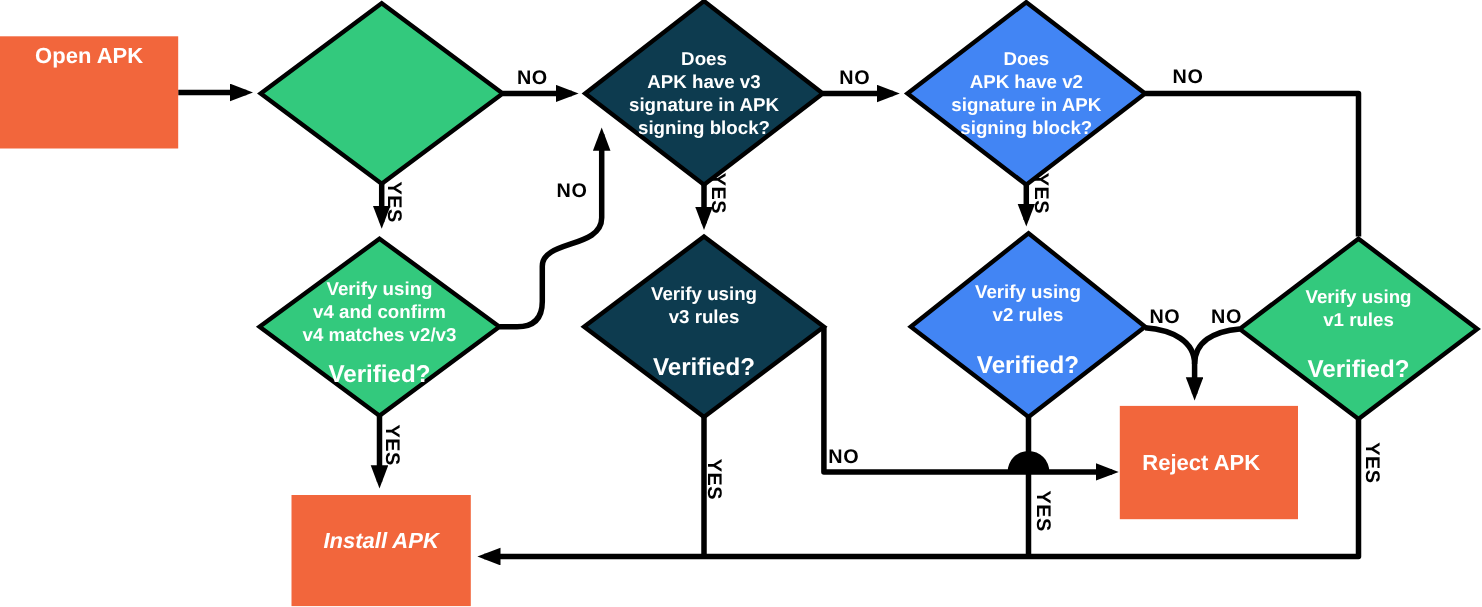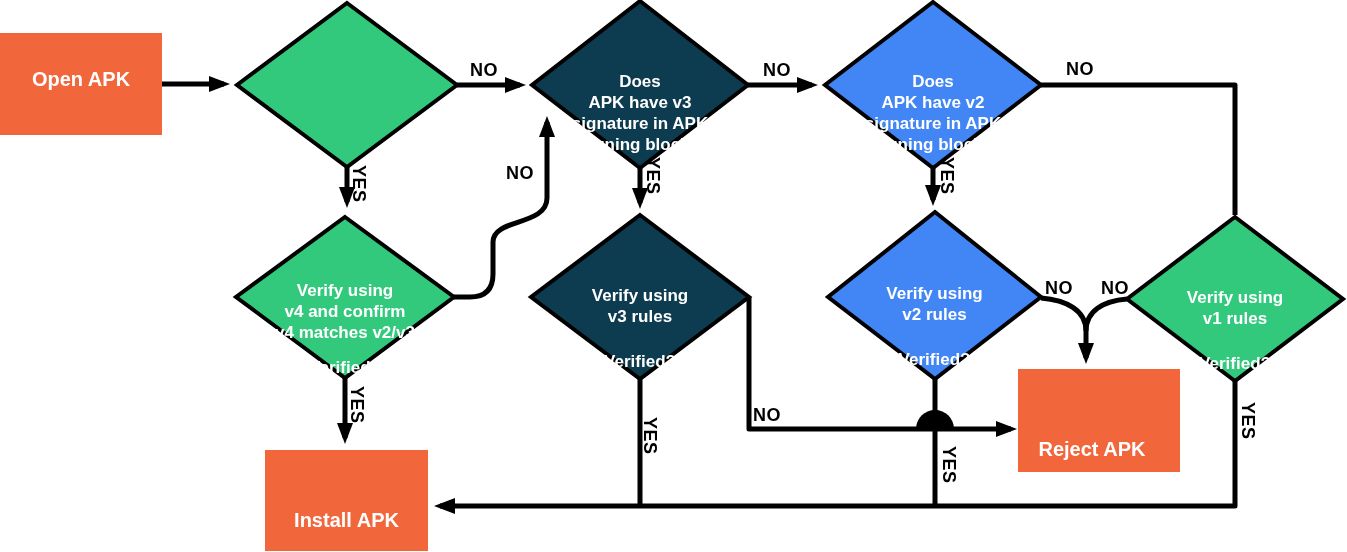--- a/index.html
+++ b/index.html
@@ -6,24 +6,23 @@
   .stage{
     position:relative;width:1347px;height:552px;background:#ffffff;
     font-family:"Liberation Sans", sans-serif;overflow:hidden;
   }
   .layer{position:absolute;left:0;top:0;}
   .edge{stroke:#000;stroke-width:5;fill:none;stroke-linejoin:round;}
   .node-label{
     position:absolute;display:flex;flex-direction:column;align-items:center;
     justify-content:center;text-align:center;color:#fff;font-weight:700;
     pointer-events:none;
-    margin-top:28px;
   }
   .node-label .main{white-space:pre-line;font-size:17px;line-height:21px;}
-  .node-label .sub{font-size:17px;line-height:18px;margin-top:26px;}
+  .node-label .sub{font-size:22px;line-height:18px;margin-top:26px;}
   .node-label.tight .sub{margin-top:16px;}
   .box-label .main{font-size:20px;line-height:24px;}
   .lbl{
     position:absolute;font-size:18px;font-weight:800;color:#000;
     letter-spacing:.5px;line-height:18px;white-space:nowrap;
   }
   .vlbl{transform-origin:0 0;transform:rotate(90deg);}
 </style>
 </head>
 <body>
@@ -104,21 +103,21 @@
 v2 rules</span>
     <span class="sub">Verified?</span>
   </div>
 
   <div class="node-label" style="left:1127px;top:222px;width:216px;height:159px;">
     <span class="main">Verify using
 v1 rules</span>
     <span class="sub">Verified?</span>
   </div>
 
-  <div class="node-label box-label" style="left:265px;top:450px;width:163px;height:83px;">
+  <div class="node-label box-label" style="left:265px;top:450px;width:163px;height:83px;font-style:italic;">
     <span class="main">Install APK</span>
   </div>
 
   <div class="node-label box-label" style="left:1018px;top:369px;width:148px;height:103px;">
     <span class="main">Reject APK</span>
   </div>
 
   <div class="lbl" style="left:470px;top:61px;">NO</div>
   <div class="lbl" style="left:763px;top:61px;">NO</div>
   <div class="lbl" style="left:1066px;top:60px;">NO</div>

